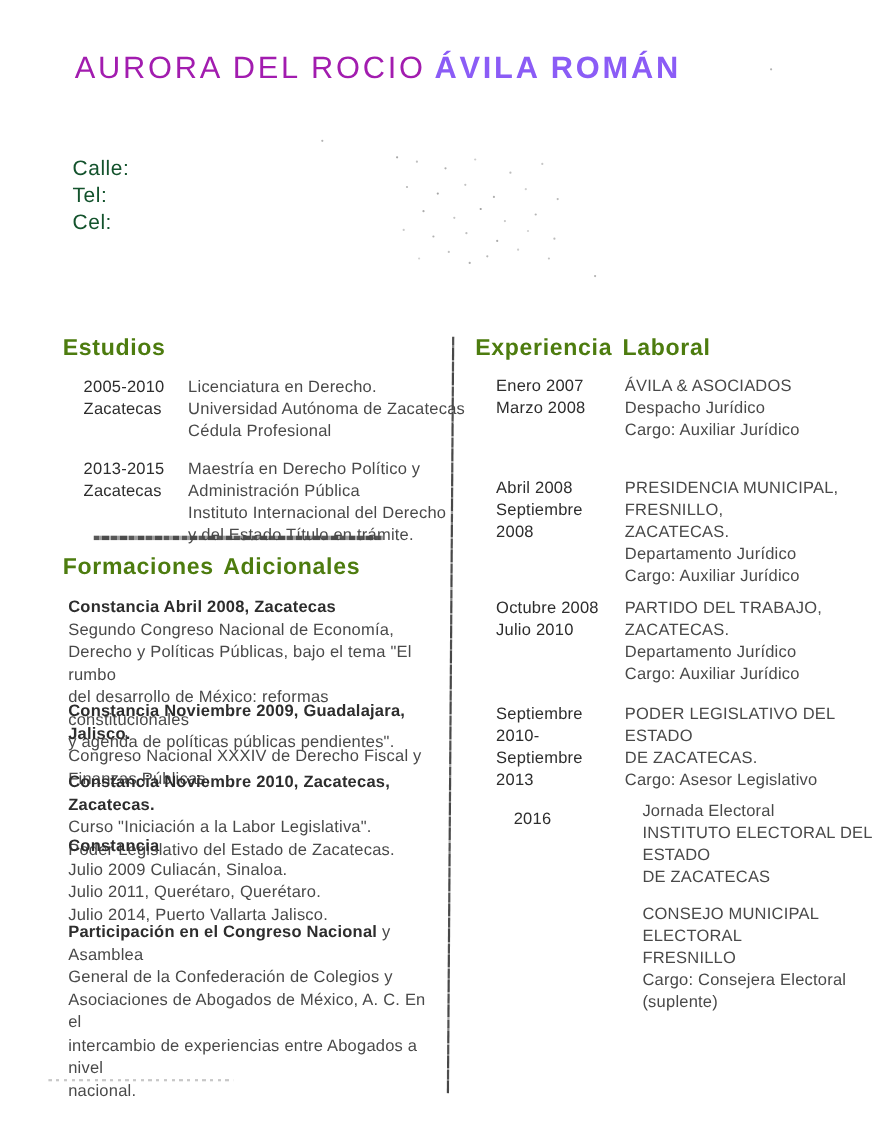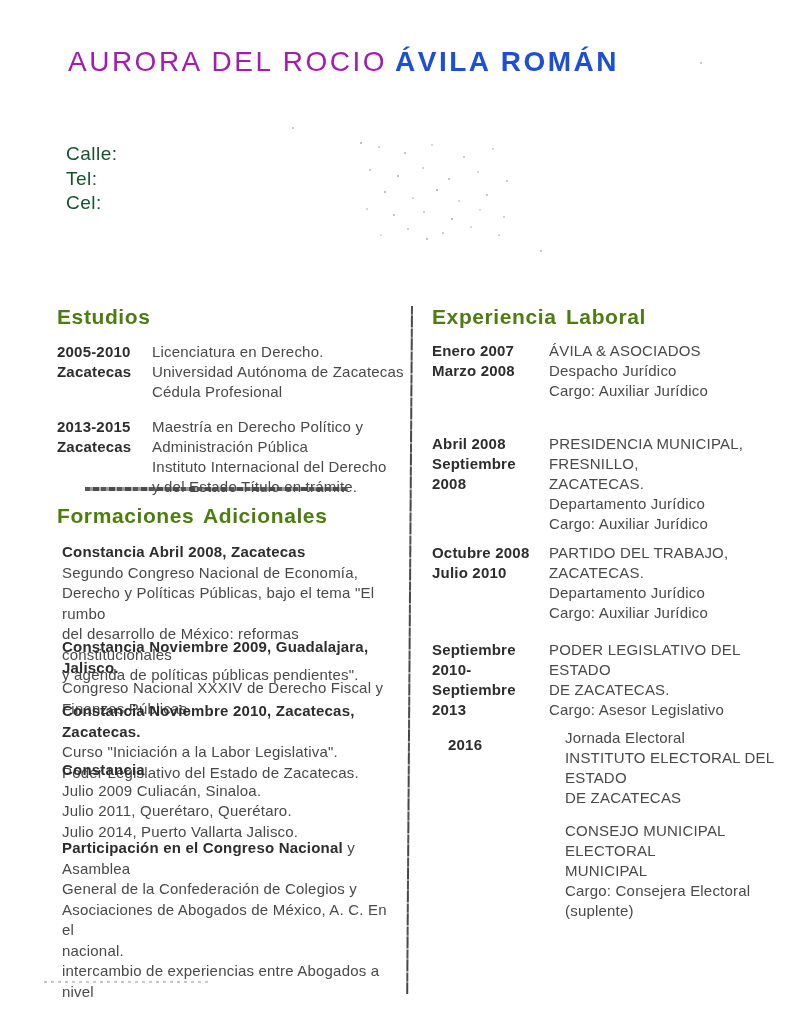--- a/index.html
+++ b/index.html
@@ -5,32 +5,32 @@
   html,body { margin:0; padding:0; background:#e8e8e8; }
   .page {
     position:relative; width:793px; height:1024px; margin:0 auto;
     background:#ffffff; overflow:hidden;
     font-family:"Liberation Sans","DejaVu Sans",sans-serif;
     -webkit-font-smoothing:antialiased;
   }
   
   .name { position:absolute; left:68px; top:46px; font-size:28px; letter-spacing:2.5px; white-space:nowrap; }
   .name-light { color:#a21caf; font-weight:400; }
-  .name-bold  { color:#1d4ed8; font-weight:700; margin-left:8px;margin-top:40px; }
+  .name-bold  { color:#8b5cf6; font-weight:700; margin-left:8px;margin-top:40px; }
   .contact { position:absolute; left:66px; top:142px; font-size:19px; color:#14532d; line-height:24.5px; letter-spacing:0.5px; }
 
   
   .col-heading { position:absolute; font-size:21px; font-weight:700; color:#4d7c0f; letter-spacing:0.6px; word-spacing:3px; white-space:nowrap;text-align:right; }
   .h-estudios    { left:57px;  top:305px; }
   .h-formaciones { left:57px;  top:504px; }
   .h-experiencia { left:432px; top:305px; }
 
   
   .entry { position:absolute; display:flex; font-size:15px; line-height:20px; letter-spacing:0.2px; }
-  .entry .dates { font-weight:700; color:#2d2d2d; flex:0 0 auto; }
+  .entry .dates { font-weight:400; color:#2d2d2d; flex:0 0 auto;margin-left:19px; }
   .entry.left  .dates { width:95px; }
   .entry.right .dates { width:117px; }
   .entry .desc { color:#494949; }
   .e-ed1 { left:57px;  top:342px; }
   .e-ed2 { left:57px;  top:417px; }
   .e-r1  { left:432px; top:341px; }
   .e-r2  { left:432px; top:434px; }
   .e-r3  { left:432px; top:543px; }
   .e-r4  { left:432px; top:640px; }
   .e-r5  { left:448px; top:728px; }
@@ -148,22 +148,22 @@
     <div class="ftitle">Constancia</div>
     <div>Julio 2009 Culiacán, Sinaloa.</div>
     <div>Julio 2011, Querétaro, Querétaro.</div>
     <div>Julio 2014, Puerto Vallarta Jalisco.</div>
   </div>
 
   <div class="fentry f5">
     <div><span class="ftitle">Participación en el Congreso Nacional</span><span class="suffix"> y Asamblea</span></div>
     <div>General de la Confederación de Colegios y</div>
     <div>Asociaciones de Abogados de México, A. C. En el</div>
+    <div>intercambio de experiencias entre Abogados a nivel</div>
     <div>nacional.</div>
-    <div>intercambio de experiencias entre Abogados a nivel</div>
   </div>
 
 
   <div class="col-heading h-experiencia">Experiencia Laboral</div>
 
   <div class="entry right e-r1">
     <div class="dates">
       <div>Enero 2007</div>
       <div>Marzo 2008</div>
     </div>
@@ -214,18 +214,18 @@
   <div class="entry right e-r5">
     <div class="dates">
       <div>2016</div>
     </div>
     <div class="desc">
       <div>Jornada Electoral</div>
       <div>INSTITUTO ELECTORAL DEL ESTADO</div>
       <div>DE ZACATECAS</div>
       <div class="desc-gap"></div>
       <div>CONSEJO MUNICIPAL ELECTORAL</div>
-      <div>MUNICIPAL</div>
+      <div>FRESNILLO</div>
       <div>Cargo: Consejera Electoral (suplente)</div>
     </div>
   </div>
 
 </div>
 
 </body></html>

